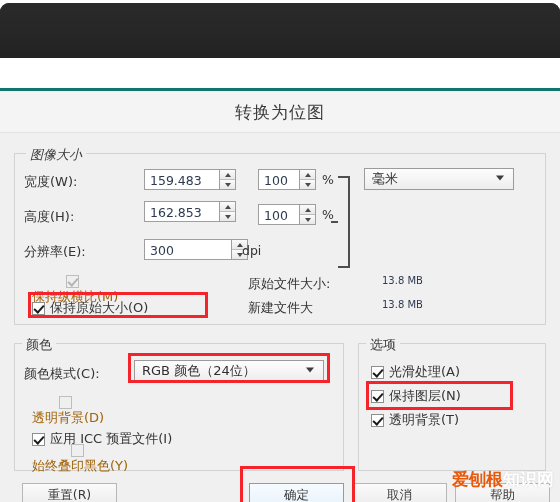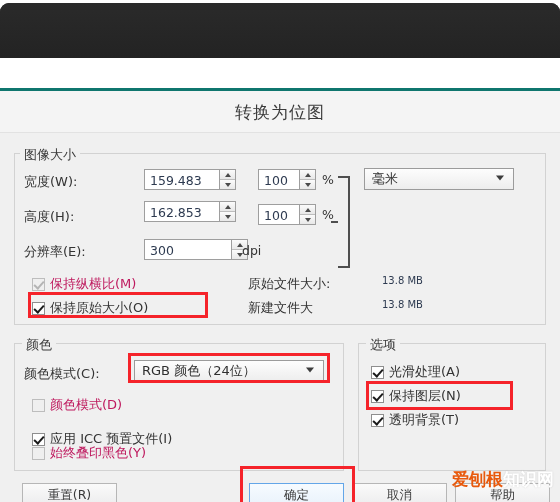--- a/index.html
+++ b/index.html
@@ -172,21 +172,21 @@
   }
   .cb.checked .box::after {
     content:"";
     position:absolute;
     left: 3px; top: 0px;
     width: 4px; height: 8px;
     border: solid #1a1a1a;
     border-width: 0 2px 2px 0;
     transform: rotate(42deg);
   }
-  .cb.disabled { color: #be185d; }
+  .cb.disabled { color: #a16207; flex-direction: column; }
   .cb.disabled .box { background: #efefef; border-color: #bdbdbd; }
   .cb.disabled.checked .box::after { border-color: #b4b4b4; }
 
   
   .bracket {
     position: absolute;
     border: 2px solid #4e4e4e;
     border-left: none;
     width: 12px;
   }
@@ -251,21 +251,21 @@
     <div class="titlebar-inner"></div>
   </div>
   <div class="white-gap"></div>
 
   <div class="dialog">
 
     <div class="dlg-title-band"></div>
     <div class="dlg-title">转换为位图</div>
 
     <div class="groupbox" style="left:14px; top:62px; width:532px; height:172px;"></div>
-    <div class="group-legend" style="left:20px; top:55px;">图像大小</div>
+    <div class="group-legend" style="left:26px; top:55px;font-style:italic;">图像大小</div>
 
     <div class="lbl" style="left:24px; top:82px;">宽度(W):</div>
     <div class="spin" style="left:144px; top:78px; width:92px;">
       <div class="field">159.483</div>
       <div class="btns">
           <span></span>
           <span></span>
         </div>
     </div>
     <div class="spin" style="left:258px; top:78px; width:58px;">
@@ -330,21 +330,21 @@
     <div class="group-legend" style="left:22px; top:245px;">颜色</div>
 
     <div class="lbl" style="left:24px; top:274px;">颜色模式(C):</div>
     <div class="combo" style="left:134px; top:269px; width:190px;">
       <span>RGB 颜色（24位）</span>
       <span class="caret"></span>
     </div>
 
     <div class="cb disabled" style="left:32px; top:305px;">
       <span class="box"></span>
-      <span>颜色模式(D)</span>
+      <span>透明背景(D)</span>
     </div>
     <div class="cb checked" style="left:32px; top:339px;">
       <span class="box"></span>
       <span>应用 ICC 预置文件(I)</span>
     </div>
     <div class="cb disabled" style="left:32px; top:353px;">
       <span class="box"></span>
       <span>始终叠印黑色(Y)</span>
     </div>
 

